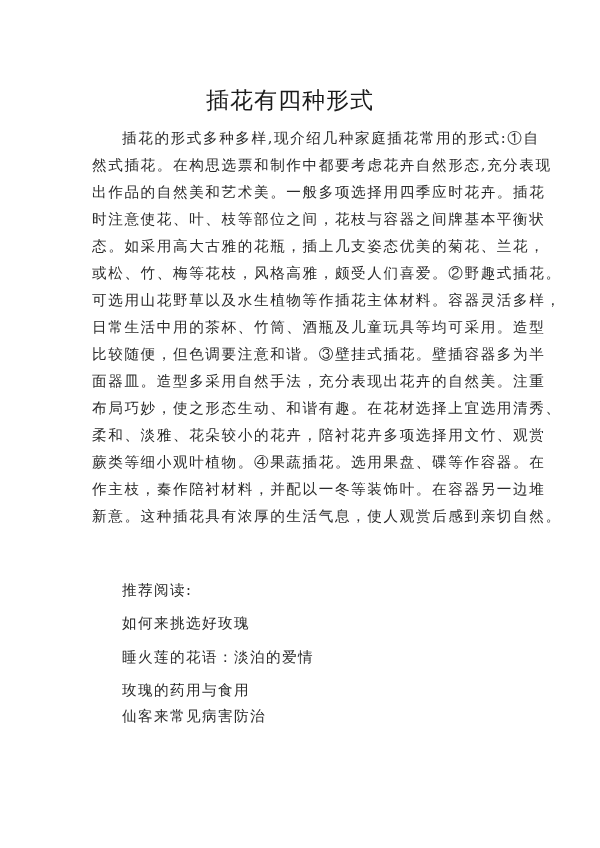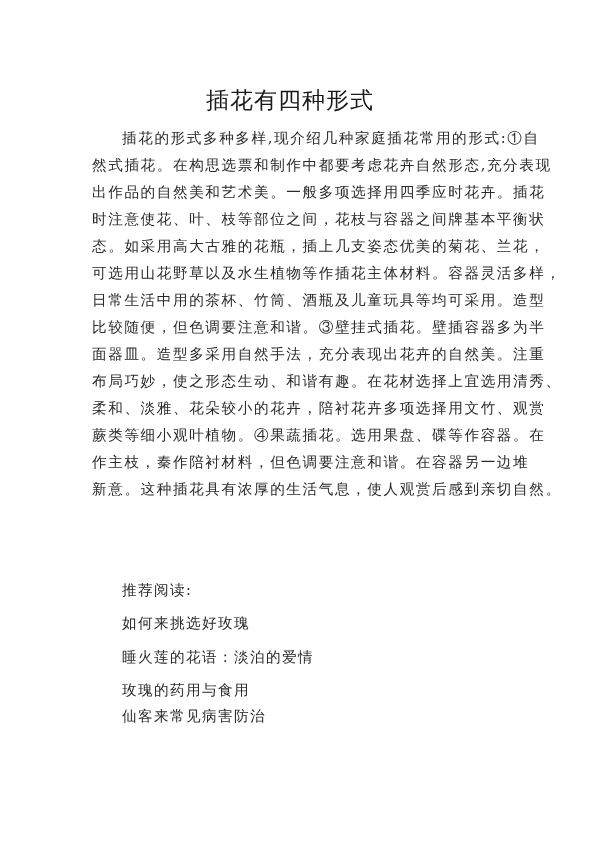--- a/index.html
+++ b/index.html
@@ -19,28 +19,29 @@
 <body>
 
 <div class="title">插花有四种形式</div>
 
 <div class="body">
   <span class="line first">插花的形式多种多样,现介绍几种家庭插花常用的形式:①自</span>
   <span class="line">然式插花。在构思选票和制作中都要考虑花卉自然形态,充分表现</span>
   <span class="line">出作品的自然美和艺术美。一般多项选择用四季应时花卉。插花</span>
   <span class="line">时注意使花、叶、枝等部位之间，花枝与容器之间牌基本平衡状</span>
   <span class="line">态。如采用高大古雅的花瓶，插上几支姿态优美的菊花、兰花，</span>
+  <span class="line">或松、竹、梅等花枝，风格高雅，颇受人们喜爱。②野趣式插花。</span>
   <span class="line">可选用山花野草以及水生植物等作插花主体材料。容器灵活多样，</span>
   <span class="line">日常生活中用的茶杯、竹筒、酒瓶及儿童玩具等均可采用。造型</span>
   <span class="line">比较随便，但色调要注意和谐。③壁挂式插花。壁插容器多为半</span>
   <span class="line">面器皿。造型多采用自然手法，充分表现出花卉的自然美。注重</span>
   <span class="line">布局巧妙，使之形态生动、和谐有趣。在花材选择上宜选用清秀、</span>
   <span class="line">柔和、淡雅、花朵较小的花卉，陪衬花卉多项选择用文竹、观赏</span>
   <span class="line">蕨类等细小观叶植物。④果蔬插花。选用果盘、碟等作容器。在</span>
-  <span class="line">作主枝，秦作陪衬材料，但色调要注意和谐。在容器另一边堆</span>
+  <span class="line">作主枝，秦作陪衬材料，并配以一冬等装饰叶。在容器另一边堆</span>
   <span class="line">新意。这种插花具有浓厚的生活气息，使人观赏后感到亲切自然。</span>
 </div>
 
 <div class="rec" style="top:580px;">推荐阅读:</div>
 <div class="rec rec-link" style="top:613px;">如何来挑选好玫瑰</div>
 <div class="rec rec-link" style="top:647px;">睡火莲的花语：淡泊的爱情</div>
 <div class="rec rec-link" style="top:680px;">玫瑰的药用与食用</div>
 <div class="rec rec-link" style="top:706px;">仙客来常见病害防治</div>
 
 </body></html>

